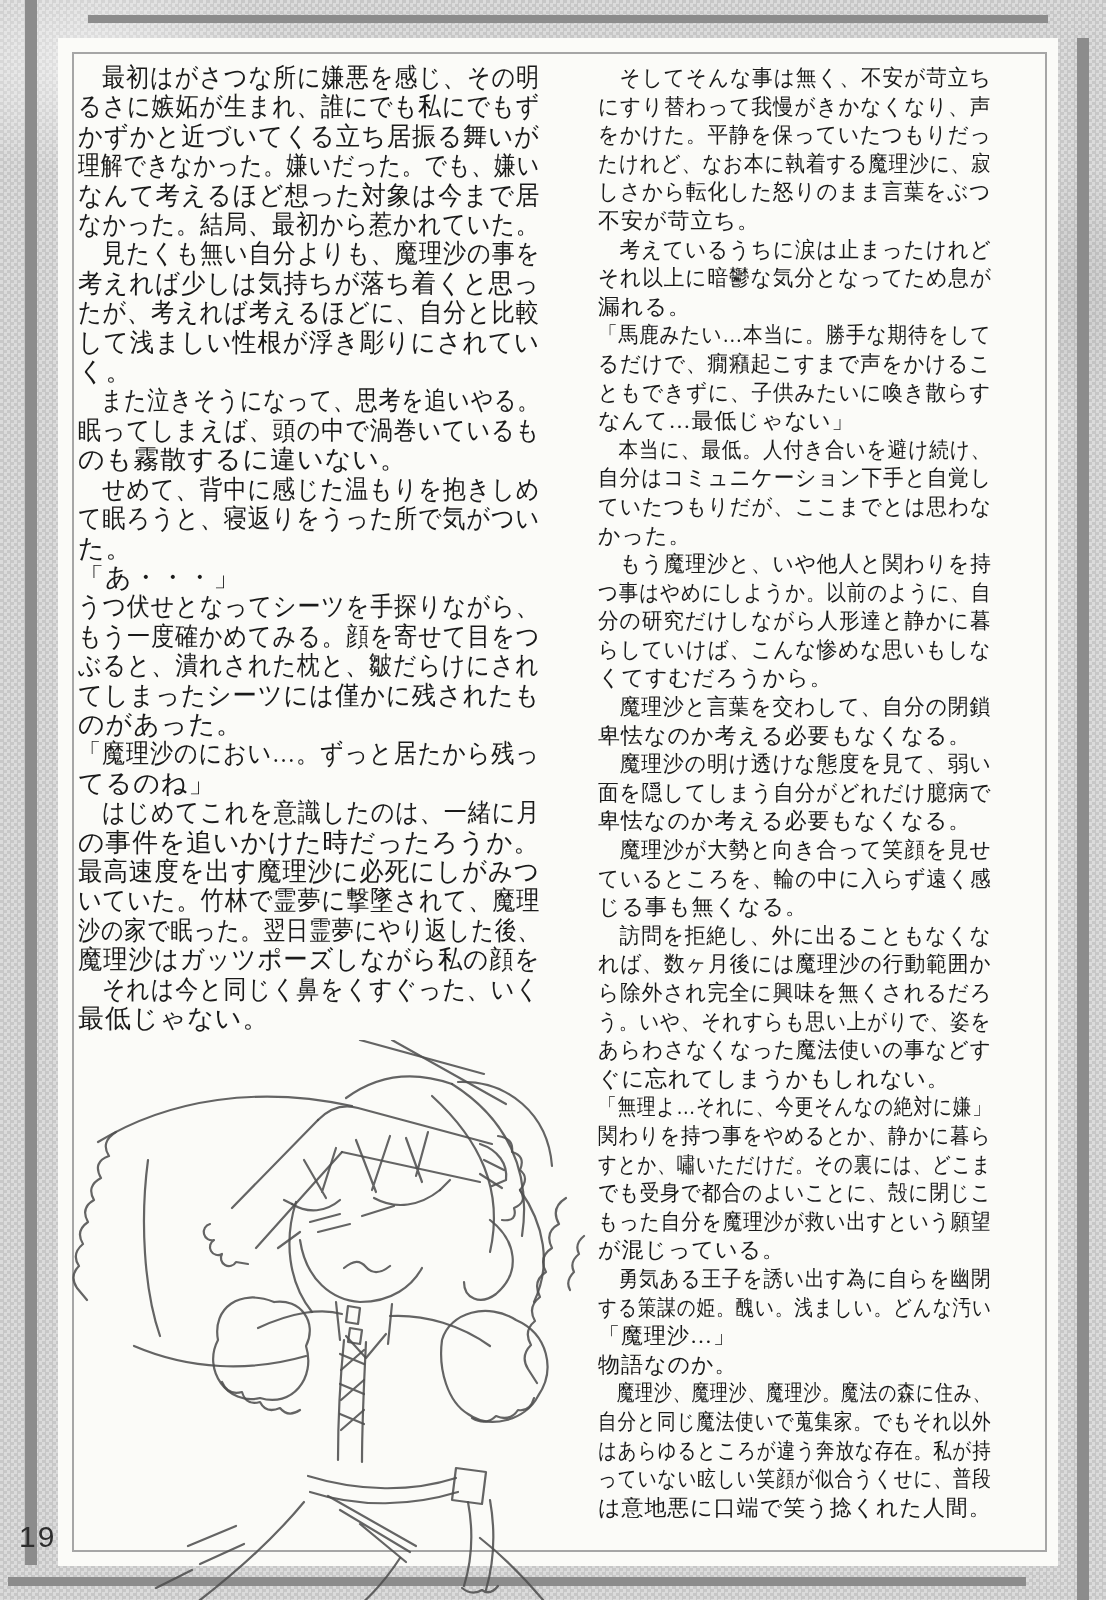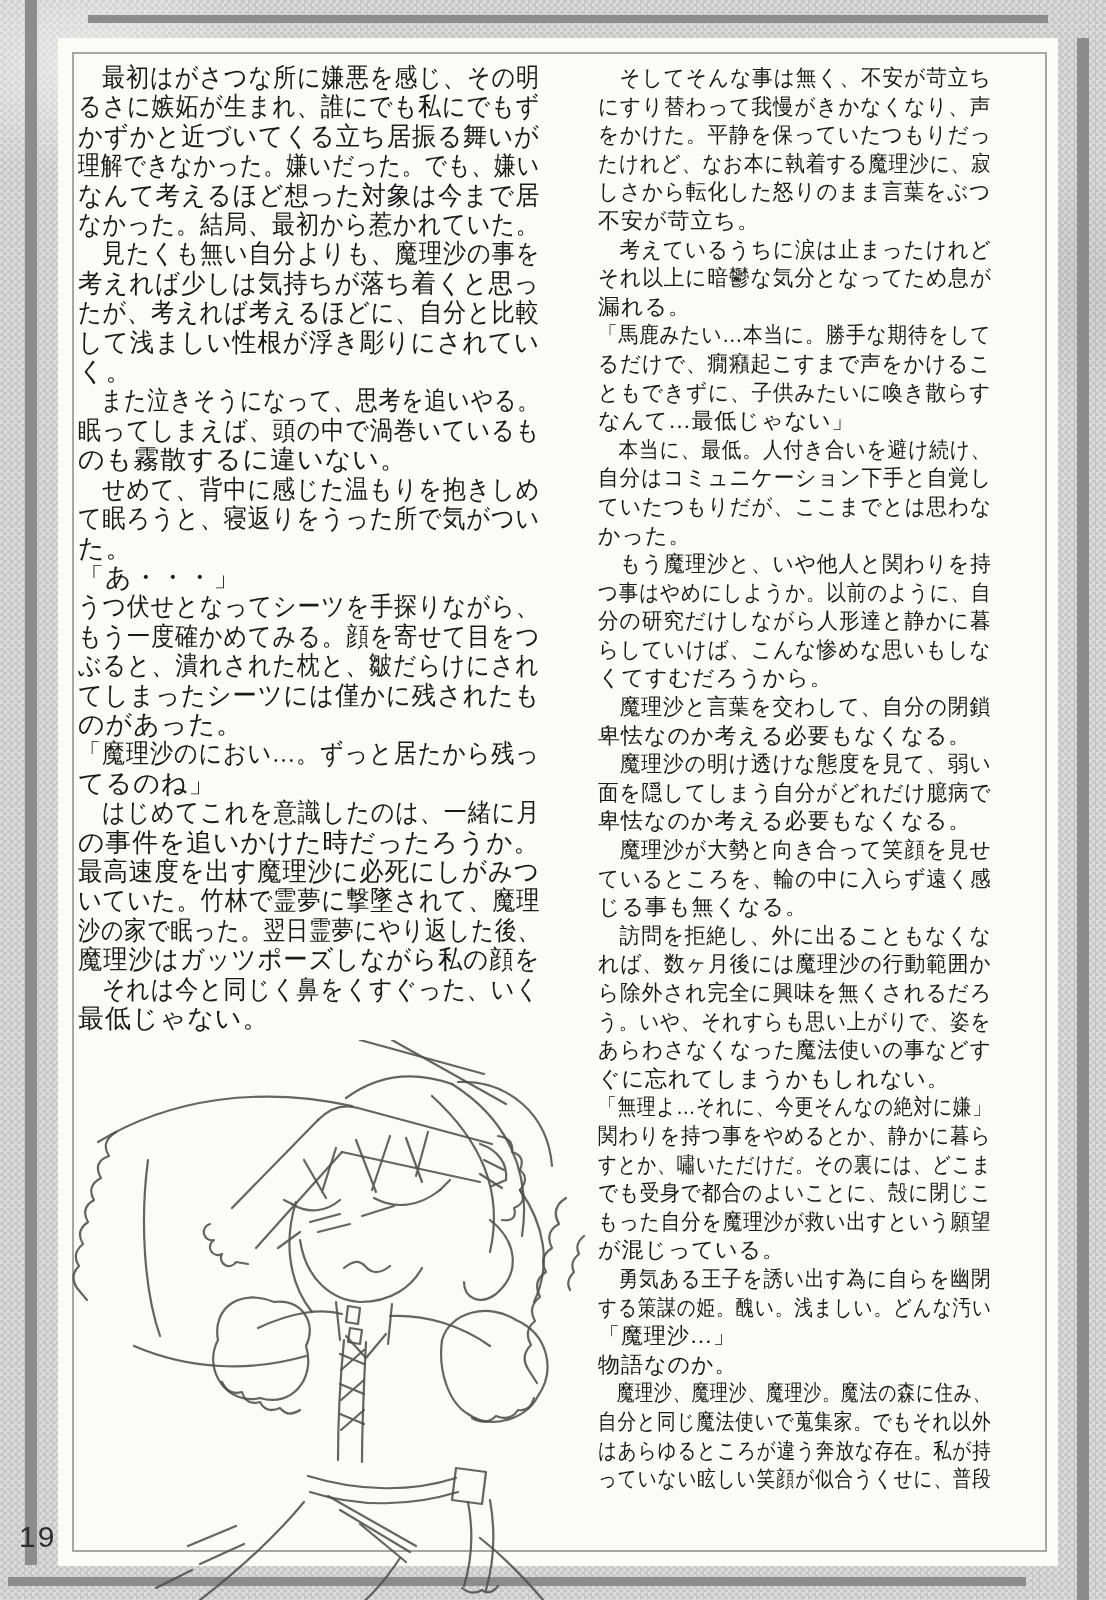--- a/index.html
+++ b/index.html
@@ -126,20 +126,21 @@
       <div class="tline" style="transform-origin: left top; transform: scaleX(0.89);">もった自分を魔理沙が救い出すという願望</div>
       <div class="tline">が混じっている。</div>
       <div class="tline" style="transform-origin: left top; transform: scaleX(0.8918);">　勇気ある王子を誘い出す為に自らを幽閉</div>
       <div class="tline" style="transform-origin: left top; transform: scaleX(0.846);">する策謀の姫。醜い。浅ましい。どんな汚い</div>
       <div class="tline">「魔理沙…」</div>
       <div class="tline">物語なのか。</div>
       <div class="tline" style="transform-origin: left top; transform: scaleX(0.812);">　魔理沙、魔理沙、魔理沙。魔法の森に住み、</div>
       <div class="tline" style="transform-origin: left top; transform: scaleX(0.8476);">自分と同じ魔法使いで蒐集家。でもそれ以外</div>
       <div class="tline" style="transform-origin: left top; transform: scaleX(0.8444);">はあらゆるところが違う奔放な存在。私が持</div>
       <div class="tline" style="transform-origin: left top; transform: scaleX(0.8444);">っていない眩しい笑顔が似合うくせに、普段</div>
+      <div class="tline" style="transform-origin: left top; transform: scaleX(0.9978);">は意地悪に口端で笑う捻くれた人間。</div>
     </div>
 
   <svg class="sketch" viewBox="0 0 540 560">
     <g>
       <path d="M38,102 C110,58 200,46 292,66"></path>
       <path d="M398,42 C448,40 488,74 492,126"></path>
       <path d="M56,92 q-16,10 -7,24 q-17,6 -8,22 q-15,8 -7,22 q-14,8 -6,22 q-13,9 -5,22 q-12,10 -4,22 q-10,10 -2,22 l10,12"></path>
       <path d="M74,306 C130,330 190,332 246,316"></path>
       <path d="M88,120 C80,180 84,250 100,296" class="thin"></path>
     </g>

